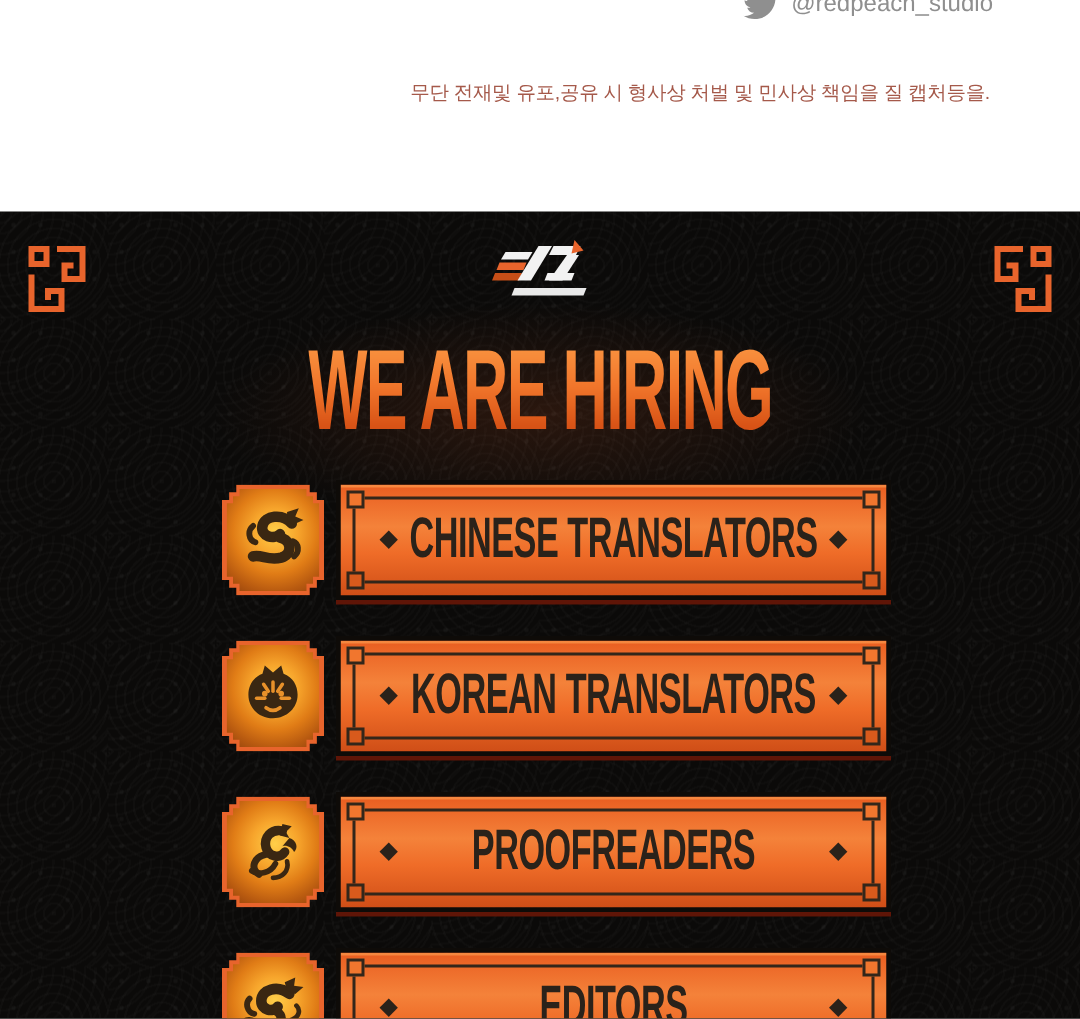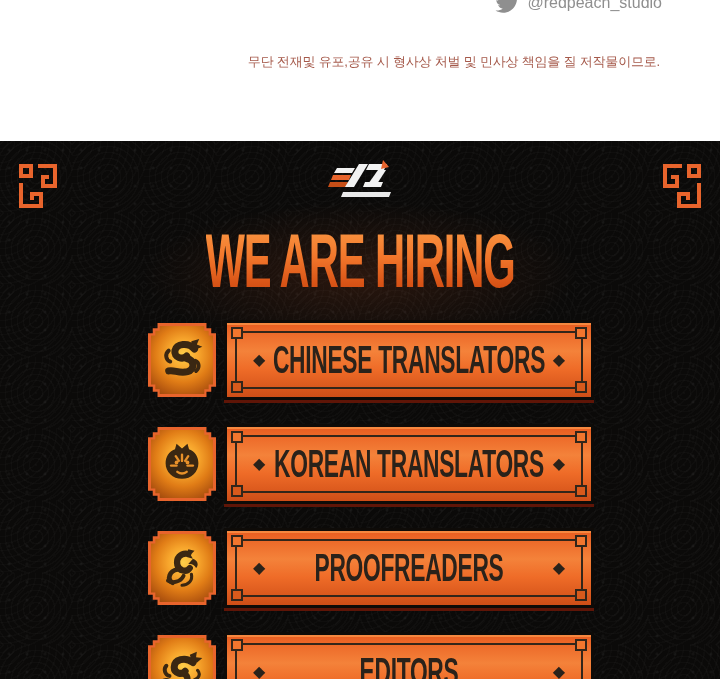--- a/index.html
+++ b/index.html
@@ -80,21 +80,21 @@
 <div class="page">
 
   <div class="white-head">
     <div class="twitter-row">
       <svg viewBox="0 0 24 24">
         <path d="M23 4.9c-.8.4-1.7.6-2.6.8.9-.6 1.6-1.5 2-2.5-.9.5-1.9.9-2.9 1.1C18.6 3.4 17.4 3 16 3c-2.6 0-4.7 2.1-4.7 4.7 0 .4 0 .7.1 1.1C7.7 8.6 4.2 6.8 1.9 4c-.4.7-.6 1.5-.6 2.4 0 1.6.8 3.1 2.1 3.9-.8 0-1.5-.2-2.1-.6v.1c0 2.3 1.6 4.2 3.8 4.6-.4.1-.8.2-1.2.2-.3 0-.6 0-.9-.1.6 1.9 2.3 3.2 4.4 3.3-1.6 1.3-3.6 2-5.8 2-.4 0-.7 0-1.1-.1 2.1 1.3 4.6 2.1 7.2 2.1 8.7 0 13.4-7.2 13.4-13.4v-.6c.9-.7 1.7-1.5 2.3-2.4z"></path>
       </svg>
       <span>@redpeach_studio</span>
     </div>
     <div class="copyright">
-      <div>무단 전재및 유포,공유 시 형사상 처벌 및 민사상 책임을 질 저작물이므로.</div>
+      <div>무단 전재및 유포,공유 시 형사상 처벌 및 민사상 책임을 질 캡처등을.</div>
     </div>
   </div>
 
   <div class="poster">
 
     <div class="ornament left">
       <svg viewBox="0 0 40 46">
         <rect x="3" y="3" width="10" height="10"></rect>
         <path d="M20 3 h17 v20 h-12 v-9 h6"></path>
         <path d="M3 20 v23 h20 v-12 h-9 v6"></path>

